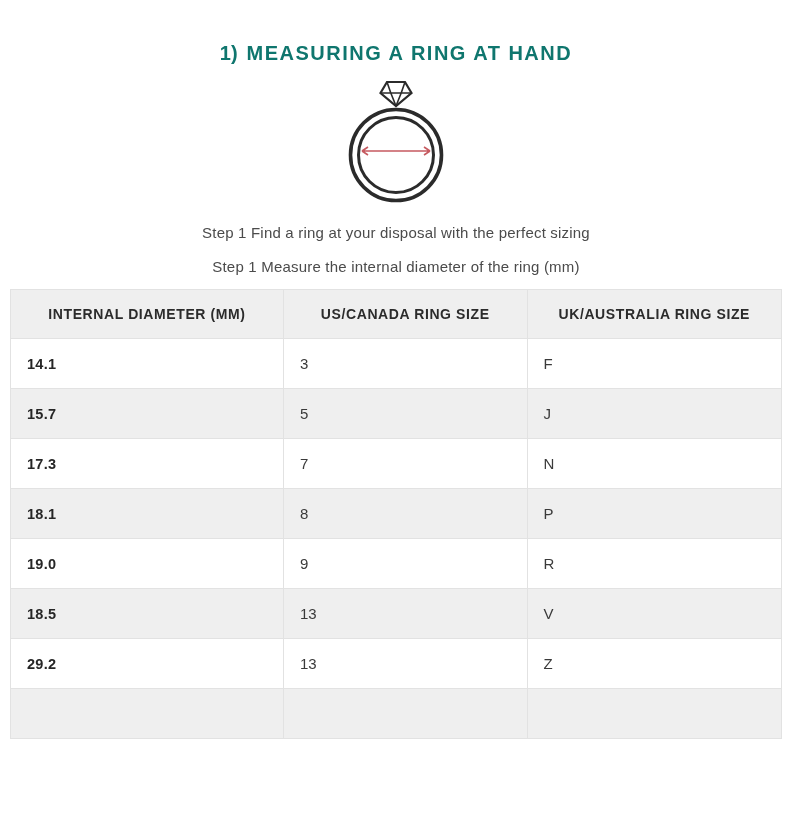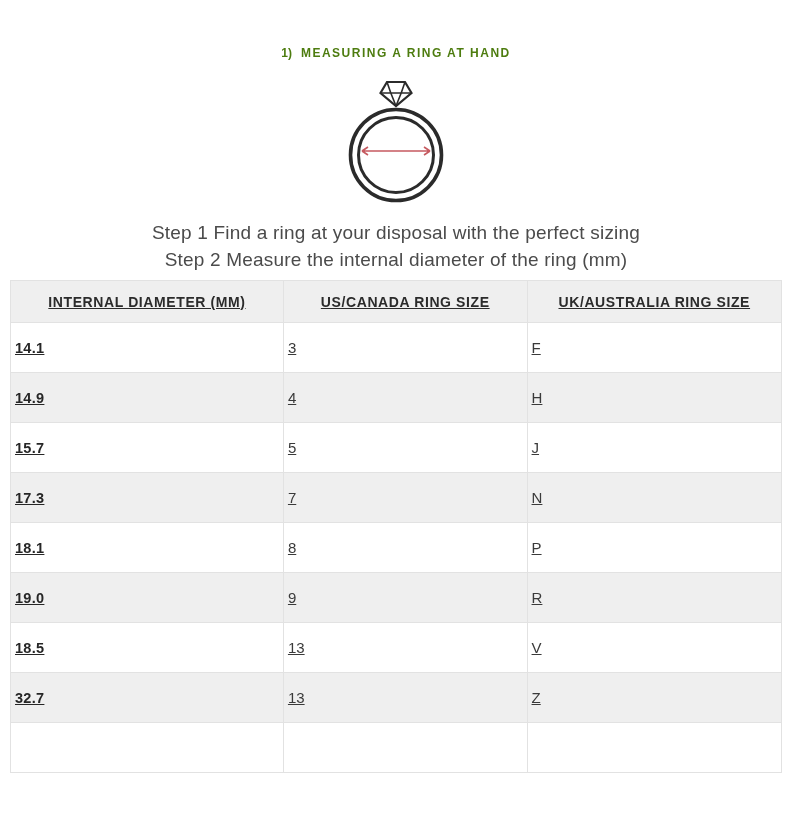--- a/index.html
+++ b/index.html
@@ -14,59 +14,58 @@
   html,body{margin:0;padding:0;}
   body{
     width:792px;height:827px;overflow:hidden;
     background:#ffffff;
     font-family:"Liberation Sans",sans-serif;
     color:var(--ink);
   }
   .page-title{
     margin:45px 7px 0;
     text-align:center;
-    font-size:12px;
+    font-size:20px;
     font-weight:600;
     letter-spacing:1.5px;
     line-height:16px;
-    color:#4d7c0f;
+    color:#0f766e;
   }
   .page-title .num{margin-right:9px;letter-spacing:0;}
   .ring-figure{
     display:block;
     margin:18px auto 0;
     width:120px;height:128px;
   }
   .ring-figure .outline{stroke:var(--outline);fill:none;}
   .ring-figure .arrow{stroke:var(--arrow);fill:none;}
   .steps{
     margin:14px 0 0;
     text-align:center;
   }
   .steps p{
-    margin:4px;
-    font-size:19px;
+    margin:11px;
+    font-size:15px;
     line-height:23px;
     color:var(--body-ink);
     letter-spacing:0.2px;
   }
   table.size-chart{
     width:772px;
     margin:9px auto 0;
     border-collapse:collapse;
     table-layout:fixed;
   }
   table.size-chart col.c1{width:35.4%;}
   table.size-chart col.c2{width:31.6%;}
   table.size-chart col.c3{width:33.0%;}
   table.size-chart th,
   table.size-chart td{
     border:1px solid var(--border);
-    padding:4px;
-    text-decoration:underline;
+    padding:16px;
   }
   table.size-chart thead tr{
     background:var(--stripe);
     height:42px;
   }
   table.size-chart th{
     font-size:14px;
     font-weight:700;
     letter-spacing:0.6px;
     color:#2b2b2b;
@@ -104,46 +103,41 @@
     <path class="outline" stroke-width="1.6" d="M44.5,14 L75.5,14 M51,3 L54.8,14 M69,3 L65.2,14 M54.8,14 L60,27 M65.2,14 L60,27"></path>
   </g>
 
   <g>
     <path class="arrow" stroke-width="1.6" d="M26,72 L94,72 M26,72 l6,-4 M26,72 l6,4 M94,72 l-6,-4 M94,72 l-6,4"></path>
   </g>
 </svg>
 
 <div class="steps">
   <p>Step 1 Find a ring at your disposal with the perfect sizing</p>
-  <p>Step 2 Measure the internal diameter of the ring (mm)</p>
+  <p>Step 1 Measure the internal diameter of the ring (mm)</p>
 </div>
 
 <table class="size-chart">
   <colgroup>
       <col class="c1">
       <col class="c2">
       <col class="c3">
     </colgroup>
   <thead>
     <tr>
       <th>INTERNAL DIAMETER (MM)</th>
       <th>US/CANADA RING SIZE</th>
       <th>UK/AUSTRALIA RING SIZE</th>
     </tr>
   </thead>
   <tbody>
       <tr>
         <td class="diam">14.1</td>
         <td>3</td>
         <td>F</td>
-      </tr>
-      <tr>
-        <td class="diam">14.9</td>
-        <td>4</td>
-        <td>H</td>
       </tr>
       <tr>
         <td class="diam">15.7</td>
         <td>5</td>
         <td>J</td>
       </tr>
       <tr>
         <td class="diam">17.3</td>
         <td>7</td>
         <td>N</td>
@@ -157,21 +151,21 @@
         <td class="diam">19.0</td>
         <td>9</td>
         <td>R</td>
       </tr>
       <tr>
         <td class="diam">18.5</td>
         <td>13</td>
         <td>V</td>
       </tr>
       <tr>
-        <td class="diam">32.7</td>
+        <td class="diam">29.2</td>
         <td>13</td>
         <td>Z</td>
       </tr>
       <tr>
         <td></td>
         <td></td>
         <td></td>
       </tr>
     </tbody>
 </table>

